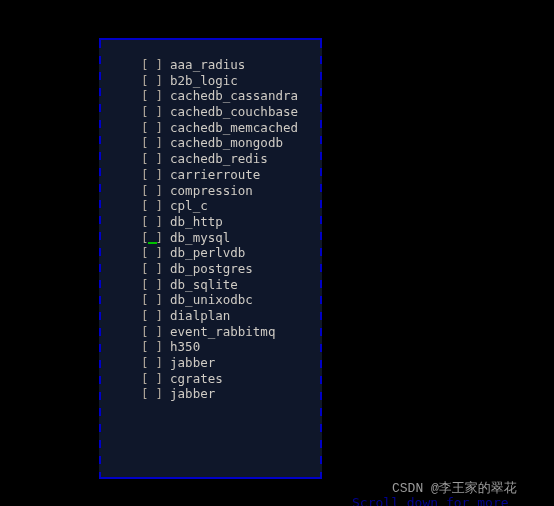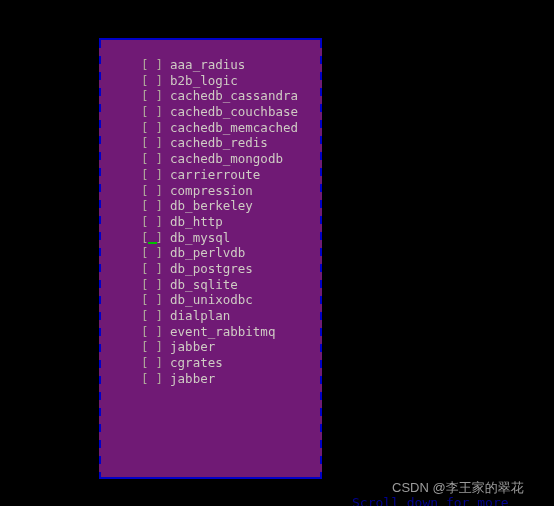--- a/index.html
+++ b/index.html
@@ -16,21 +16,21 @@
   }
 
   
   #dialog-frame {
     position: absolute;
     left: 99px;
     top: 38px;
     width: 223px;
     height: 441px;
     box-sizing: border-box;
-    background: #701a75;
+    background: #0f172a;
   }
   .frame-edge {
     position: absolute;
     background: transparent;
   }
   #frame-top {
     left: 0;
     top: 0;
     width: 223px;
     height: 2px;
@@ -120,52 +120,53 @@
     margin-top: 48px;
   }
 
   
   #watermark {
     position: absolute;
     left: 392px;
     top: 479px;
     font-size: 13px;
     color: #9c9c9c;
-    font-family: Liberation Sans, sans-serif;
+    font-family: Liberation Mono, monospace;
     white-space: nowrap;
   }
 </style>
 </head>
 <body>
 
 <div id="dialog-frame">
   <div class="frame-edge" id="frame-top"></div>
   <div class="frame-edge" id="frame-bottom"></div>
   <div class="frame-edge" id="frame-left"></div>
   <div class="frame-edge" id="frame-right"></div>
 
   <div id="checklist">
       <div class="row"><span class="checkbox"><span class="brk">[</span><span class="cb-slot"> </span><span class="brk">]</span></span><span class="label">aaa_radius</span></div>
       <div class="row"><span class="checkbox"><span class="brk">[</span><span class="cb-slot"> </span><span class="brk">]</span></span><span class="label">b2b_logic</span></div>
       <div class="row"><span class="checkbox"><span class="brk">[</span><span class="cb-slot"> </span><span class="brk">]</span></span><span class="label">cachedb_cassandra</span></div>
       <div class="row"><span class="checkbox"><span class="brk">[</span><span class="cb-slot"> </span><span class="brk">]</span></span><span class="label">cachedb_couchbase</span></div>
       <div class="row"><span class="checkbox"><span class="brk">[</span><span class="cb-slot"> </span><span class="brk">]</span></span><span class="label">cachedb_memcached</span></div>
+      <div class="row"><span class="checkbox"><span class="brk">[</span><span class="cb-slot"> </span><span class="brk">]</span></span><span class="label">cachedb_mongodb</span></div>
       <div class="row"><span class="checkbox"><span class="brk">[</span><span class="cb-slot"> </span><span class="brk">]</span></span><span class="label">cachedb_redis</span></div>
-      <div class="row"><span class="checkbox"><span class="brk">[</span><span class="cb-slot"> </span><span class="brk">]</span></span><span class="label">cachedb_mongodb</span></div>
       <div class="row"><span class="checkbox"><span class="brk">[</span><span class="cb-slot"> </span><span class="brk">]</span></span><span class="label">carrierroute</span></div>
       <div class="row"><span class="checkbox"><span class="brk">[</span><span class="cb-slot"> </span><span class="brk">]</span></span><span class="label">compression</span></div>
-      <div class="row"><span class="checkbox"><span class="brk">[</span><span class="cb-slot"> </span><span class="brk">]</span></span><span class="label">db_berkeley</span></div>
+      <div class="row"><span class="checkbox"><span class="brk">[</span><span class="cb-slot"> </span><span class="brk">]</span></span><span class="label">cpl_c</span></div>
       <div class="row"><span class="checkbox"><span class="brk">[</span><span class="cb-slot"> </span><span class="brk">]</span></span><span class="label">db_http</span></div>
       <div class="row selected"><span class="checkbox"><span class="brk">[</span><span class="cb-slot"> </span><span class="brk">]</span></span><span class="label">db_mysql</span></div>
       <div class="row"><span class="checkbox"><span class="brk">[</span><span class="cb-slot"> </span><span class="brk">]</span></span><span class="label">db_perlvdb</span></div>
       <div class="row"><span class="checkbox"><span class="brk">[</span><span class="cb-slot"> </span><span class="brk">]</span></span><span class="label">db_postgres</span></div>
       <div class="row"><span class="checkbox"><span class="brk">[</span><span class="cb-slot"> </span><span class="brk">]</span></span><span class="label">db_sqlite</span></div>
       <div class="row"><span class="checkbox"><span class="brk">[</span><span class="cb-slot"> </span><span class="brk">]</span></span><span class="label">db_unixodbc</span></div>
       <div class="row"><span class="checkbox"><span class="brk">[</span><span class="cb-slot"> </span><span class="brk">]</span></span><span class="label">dialplan</span></div>
       <div class="row"><span class="checkbox"><span class="brk">[</span><span class="cb-slot"> </span><span class="brk">]</span></span><span class="label">event_rabbitmq</span></div>
+      <div class="row"><span class="checkbox"><span class="brk">[</span><span class="cb-slot"> </span><span class="brk">]</span></span><span class="label">h350</span></div>
       <div class="row"><span class="checkbox"><span class="brk">[</span><span class="cb-slot"> </span><span class="brk">]</span></span><span class="label">jabber</span></div>
       <div class="row"><span class="checkbox"><span class="brk">[</span><span class="cb-slot"> </span><span class="brk">]</span></span><span class="label">cgrates</span></div>
       <div class="row"><span class="checkbox"><span class="brk">[</span><span class="cb-slot"> </span><span class="brk">]</span></span><span class="label">jabber</span></div>
     </div>
 </div>
 
 <div id="scroll-hint">Scroll down for more</div>
 
 <div id="watermark">CSDN @李王家的翠花</div>
 

